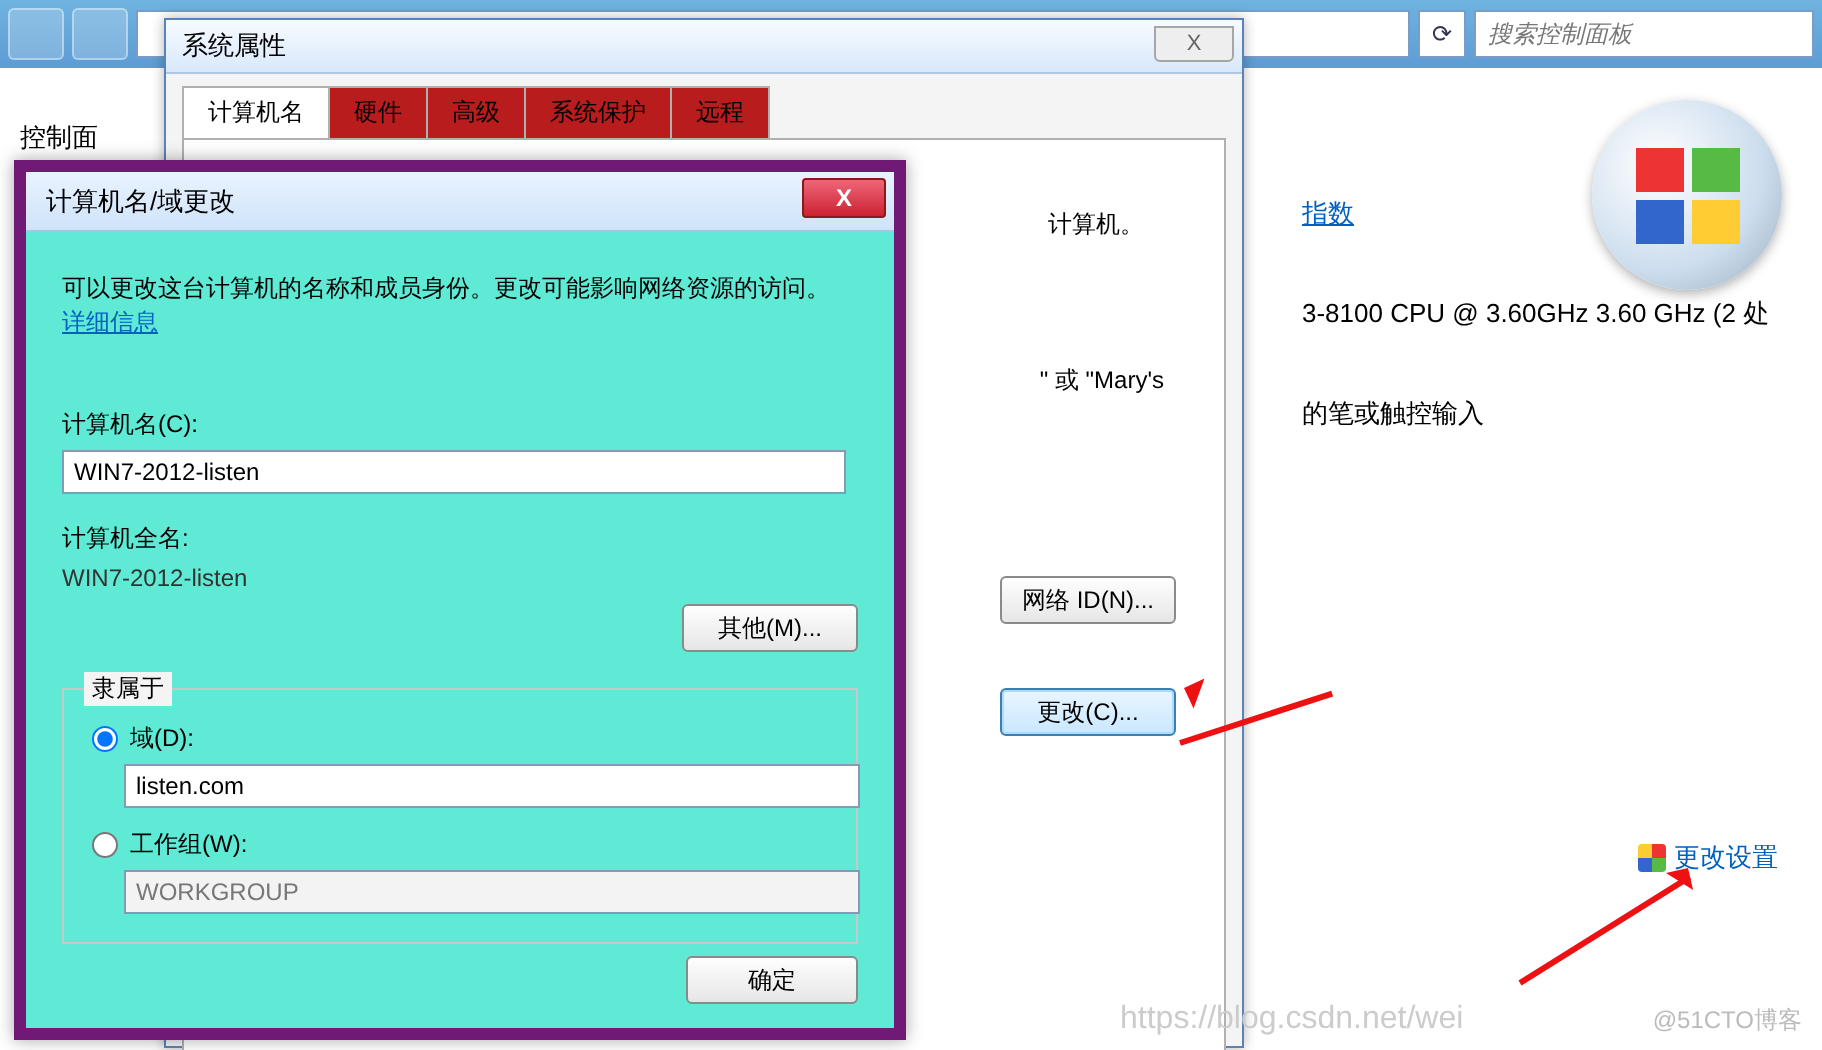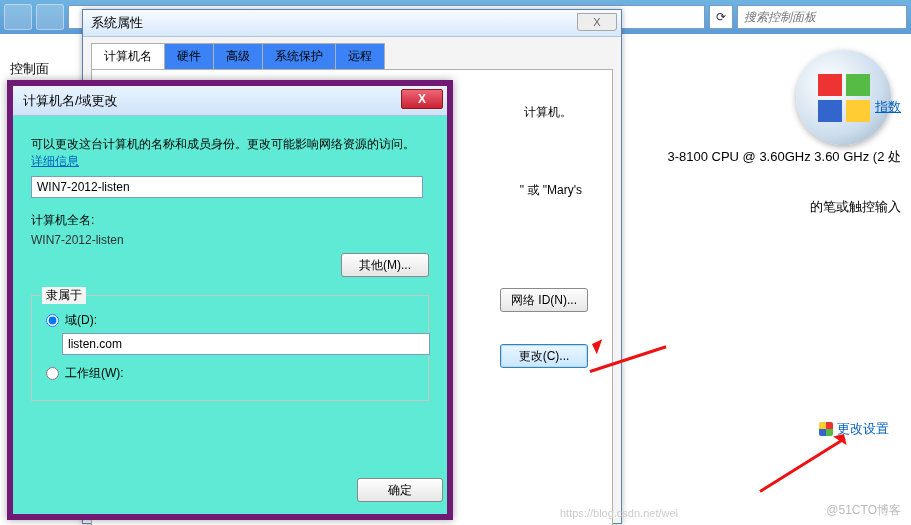--- a/index.html
+++ b/index.html
@@ -96,21 +96,21 @@
   .tabs {
     display: flex;
     padding: 6px 8px 0 8px;
     gap: 0;
     background: #f4f4f4;
   }
   .tab {
     padding: 4px 12px;
     border: 1px solid #b0b0b0;
     border-bottom: none;
-    background: #3b82f6;
+    background: #b91c1c;
     font-size: 12px;
     position: relative;
     margin-right: -1px;
   }
   .tab.active {
     background: #fff;
     z-index: 2;
   }
   .tab-content {
     margin: 0 8px 8px 8px;
@@ -201,31 +201,31 @@
   .radio-input {
     width: 368px; height:22px;
     border:1px solid #7f9db9;
     padding:2px 5px;
     margin-left: 18px;
     font-size: 12px;
   }
   .radio-input[disabled]{ background:#f3f3f3; color:#777;}
   .dlg-footer {
     position:absolute;
-    bottom: 12px; right: 4px;
+    bottom: 12px; right: 18px;
     display:flex; gap:14px;flex-direction:column;
   }
   
   .rightpane {
     position:absolute;
     top: 50px; left: 629px; right:0;
     padding: 16px 10px;
     font-size:13px;
   }
-  .rightpane .row { margin: 32px 0; text-align: right; }
+  .rightpane .row { margin: 32px 12px; }
   .rightpane a { color:#0060c0; }
   .win-logo {
     position:absolute;
     top:50px; right:20px;
     width:95px; height:95px;
     border-radius:50%;
     background: radial-gradient(circle at 35% 35%, #fff, #cde 60%, #9ab);
     display:flex;align-items:center;justify-content:center;
     box-shadow: 0 2px 6px rgba(0,0,0,0.3);
   }
@@ -265,21 +265,21 @@
   .watermark {
     position:absolute;
     bottom:6px; right:10px;
     color:#bbb;
     font-size:12px;
   }
   .watermark2 {
     position:absolute;
     bottom:6px; left: 560px;
     color:#ccc;
-    font-size:11px;
+    font-size:16px;
   }
 </style>
 </head>
 <body>
 
 <div class="topbar">
   <div class="nav-btn"></div>
   <div class="nav-btn"></div>
   <div class="addr-bar"></div>
   <div class="small-btn">⟳</div>
@@ -335,40 +335,42 @@
   <div class="namedlg-title">
     <span>计算机名/域更改</span>
     <div class="redclose">X</div>
   </div>
   <div class="namedlg-body">
     <div class="desc-line">
       <span>可以更改这台计算机的名称和成员身份。更改可能影响网络资源的访问。</span>
       <span class="link">详细信息</span>
     </div>
 
+    <div class="field-label" style="margin-top:34px;">计算机名(C):</div>
     <input class="text-input" value="WIN7-2012-listen" style="">
 
     <div class="field-label">计算机全名:</div>
     <div class="static-val">WIN7-2012-listen</div>
 
     <div style="text-align:right; margin-top:6px;">
       <span class="xp-button">其他(M)...</span>
     </div>
 
     <div class="groupbox">
       <div class="groupbox-title">隶属于</div>
       <div class="radio-row">
         <input type="radio" name="memb" checked="" style="">
         <span>域(D):</span>
       </div>
       <input class="radio-input" value="listen.com" style="">
       <div class="radio-row" style="margin-top:10px;">
         <input type="radio" name="memb" style="">
         <span>工作组(W):</span>
       </div>
+      <input class="radio-input" disabled="" value="WORKGROUP" style="">
     </div>
   </div>
   <div class="dlg-footer">
     <span class="xp-button" style="min-width:86px">确定</span>
   </div>
 </div>
 
 <div class="arrow-line" style="top:370px; left:590px; width:80px; transform:rotate(-18deg);"></div>
 <div class="arrow-head" style="top:336px; left:584px; border-right-color:#e11; transform:rotate(20deg);"></div>
 

